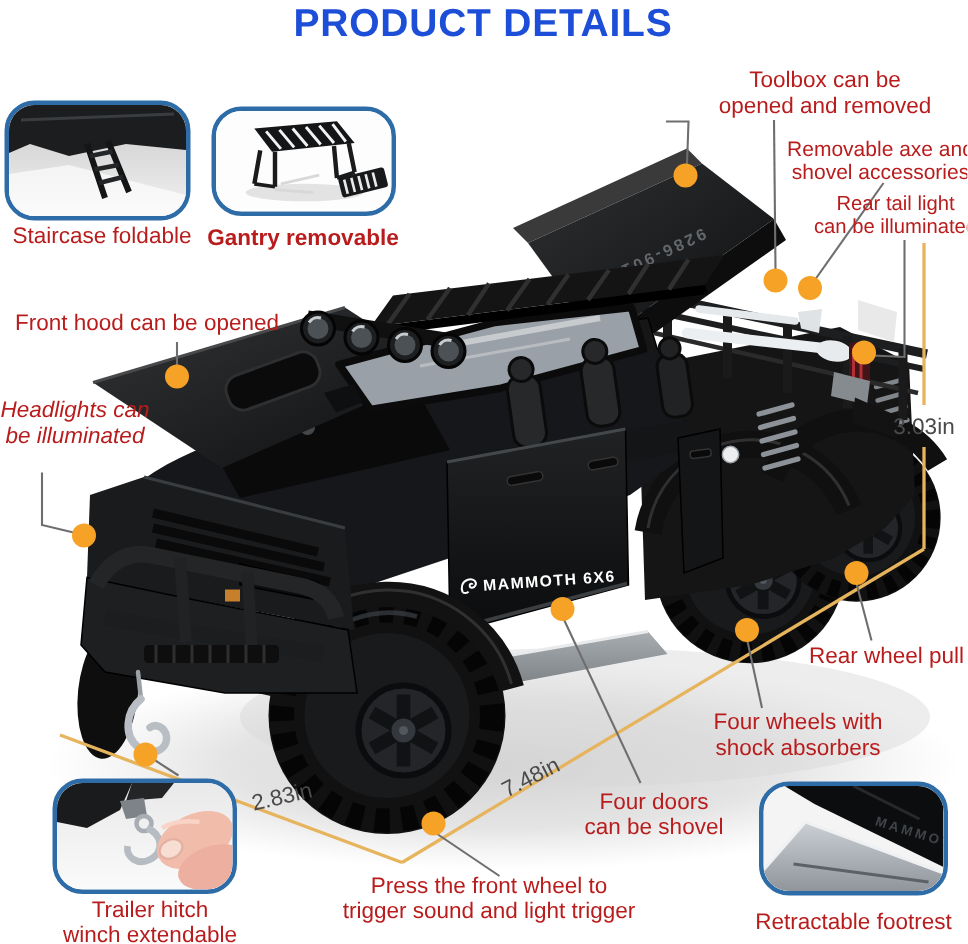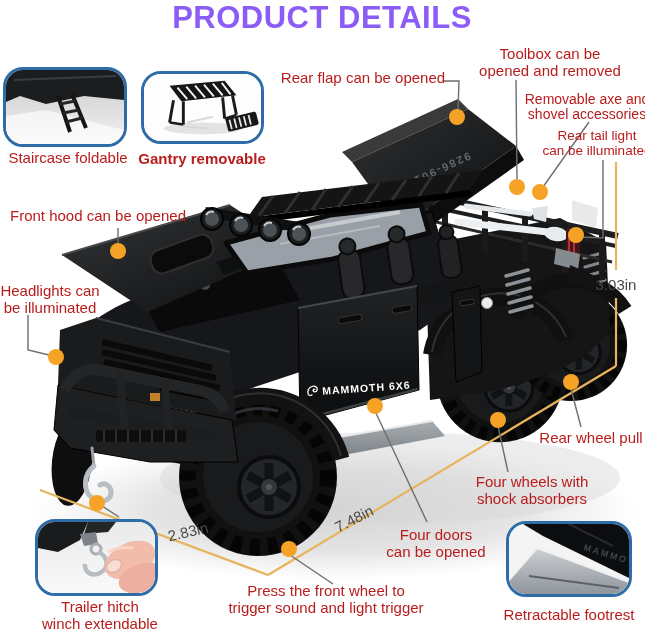--- a/index.html
+++ b/index.html
@@ -5,21 +5,21 @@
   html,body{margin:0;padding:0;background:#fff;}
   .page{position:relative;width:645px;height:629px;background:#fff;overflow:hidden;
         font-family:"Liberation Sans",sans-serif;}
   svg{display:block;}
   .scene{position:absolute;left:0;top:0;}
   .lbl{position:absolute;color:#b91c1c;font-size:15px;line-height:1.1;text-align:center;
        transform:translateX(-50%);white-space:nowrap;}
   .lbl.small{font-size:13.5px;}
   .lbl.mid{font-size:14px;}
   .title{position:absolute;left:322px;top:0px;transform:translateX(-50%);
-         font-size:31px;font-weight:800;letter-spacing:.5px;color:#8b5cf6;white-space:nowrap;}
+         font-size:26px;font-weight:800;letter-spacing:.5px;color:#1d4ed8;white-space:nowrap;}
   .dim{position:absolute;color:#4a4a4a;font-size:15px;white-space:nowrap;}
   .dim.rot-len{left:354px;top:510px;transform:translateX(-50%) rotate(-27deg);}
   .dim.rot-wid{left:188px;top:523px;transform:translateX(-50%) rotate(-13deg);}
   .dim.height{left:616px;top:276px;transform:translateX(-50%);}
   .inset{position:absolute;border:3px solid #2e6ca8;border-radius:20px;background:#fff;
          overflow:hidden;box-sizing:border-box;}
   .inset svg{width:100%;height:100%;}
   .branding{position:absolute;left:306px;top:381px;width:112px;transform:rotate(-4deg);
             display:flex;align-items:center;gap:3px;color:#fff;font-weight:bold;
             font-size:10.5px;letter-spacing:1px;white-space:nowrap;}
@@ -361,48 +361,47 @@
   </div>
 
   <div class="lbl" style="left:68px;top:150px;">Staircase foldable</div>
   <div class="lbl" style="left:202px;top:151px;font-weight:bold;">Gantry removable</div>
   <div class="lbl" style="left:100px;top:599px;">
     <div>Trailer hitch</div>
     <div>winch extendable</div>
   </div>
   <div class="lbl" style="left:569px;top:607px;">Retractable footrest</div>
 
-  <div class="lbl" style="left:363px;top:70px;">Rear flap can be opened</div>
   <div class="lbl" style="left:550px;top:46px;">
     <div>Toolbox can be</div>
     <div>opened and removed</div>
   </div>
   <div class="lbl mid" style="left:587px;top:92px;">
     <div>Removable axe and</div>
     <div>shovel accessories</div>
   </div>
   <div class="lbl small" style="left:597px;top:129px;">
     <div>Rear tail light</div>
     <div>can be illuminated</div>
   </div>
   <div class="lbl" style="left:98px;top:208px;">Front hood can be opened</div>
-  <div class="lbl" style="left:50px;top:283px;">
+  <div class="lbl" style="left:50px;top:266px;font-style:italic;">
     <div>Headlights can</div>
     <div>be illuminated</div>
   </div>
   <div class="lbl" style="left:591px;top:430px;">
     <div>Rear wheel pull</div>
   </div>
   <div class="lbl" style="left:532px;top:474px;">
     <div>Four wheels with</div>
     <div>shock absorbers</div>
   </div>
   <div class="lbl" style="left:436px;top:527px;">
     <div>Four doors</div>
-    <div>can be opened</div>
+    <div>can be shovel</div>
   </div>
   <div class="lbl" style="left:326px;top:583px;">
     <div>Press the front wheel to</div>
     <div>trigger sound and light trigger</div>
   </div>
 
   <div class="dim height">3.03in</div>
   <div class="dim rot-len">7.48in</div>
   <div class="dim rot-wid">2.83in</div>
 

